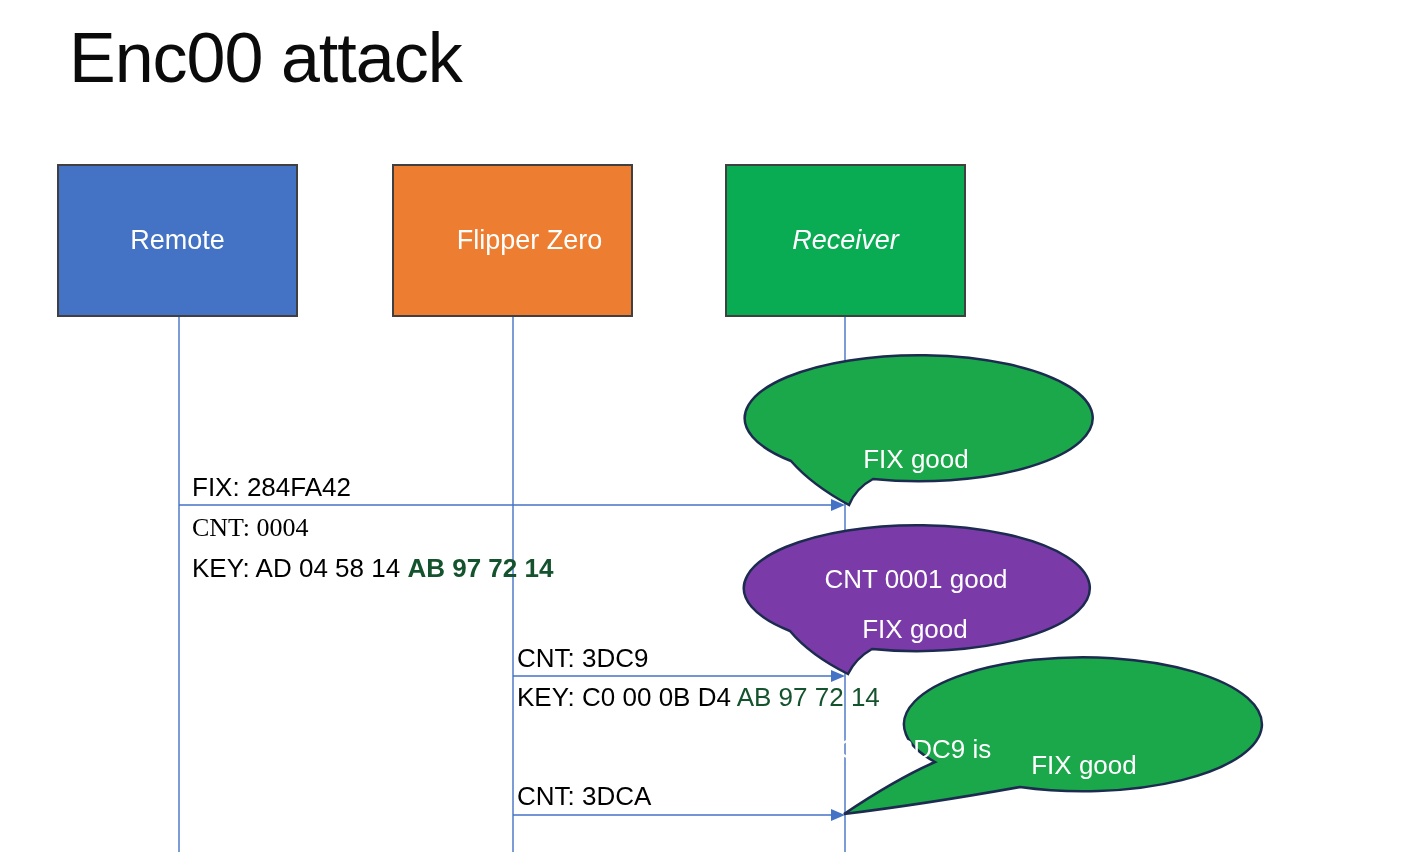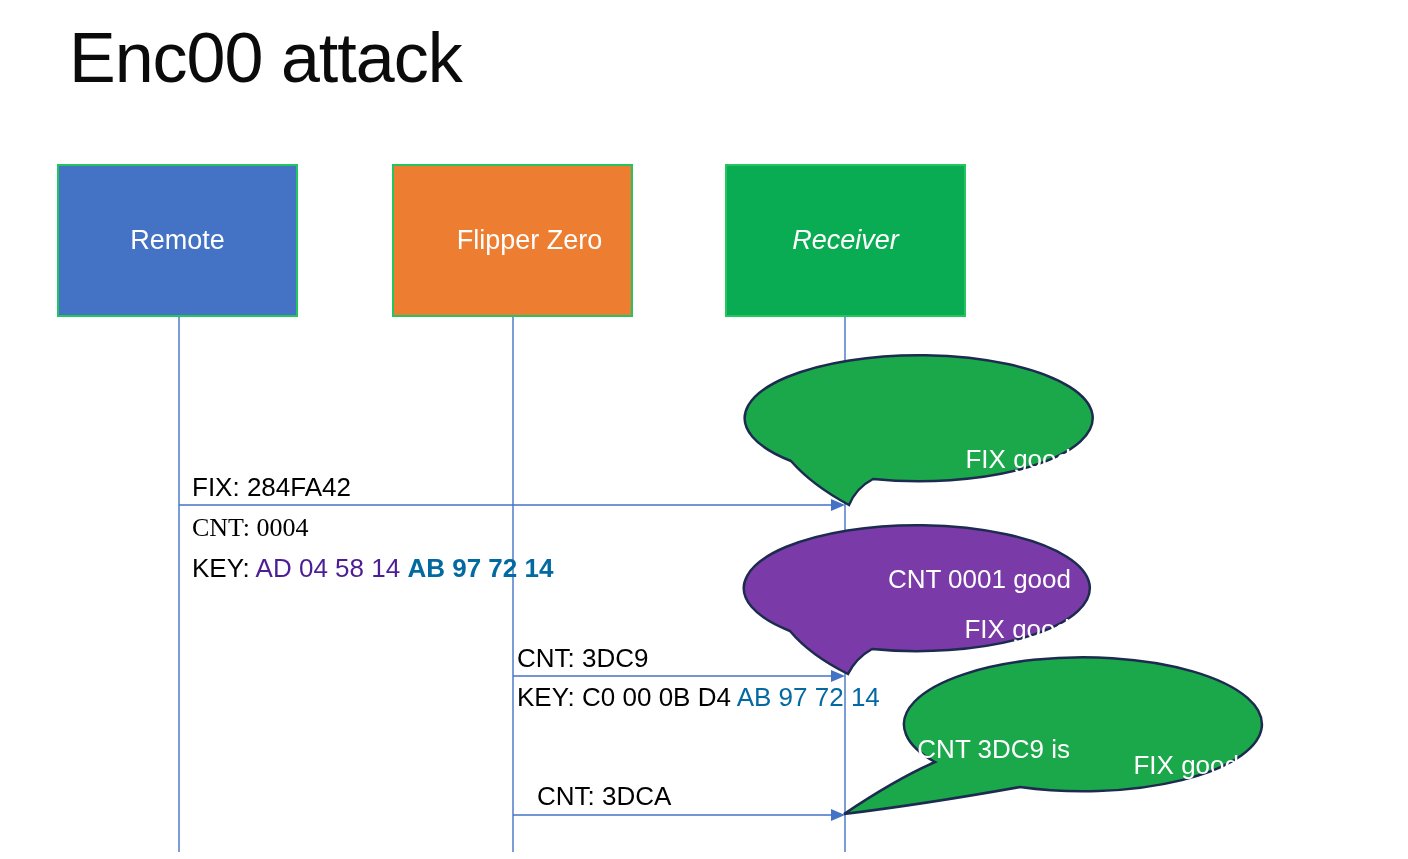--- a/index.html
+++ b/index.html
@@ -24,21 +24,21 @@
     letter-spacing: -1px;
     white-space: pre;
     margin-top: 16px;
   }
 
   .actor {
     position: absolute;
     top: 164px;
     width: 241px;
     height: 153px;
-    border: 2px solid #22c55e;
+    border: 2px solid #404040;
     display: flex;
     align-items: center;
     justify-content: center;
   }
   .actor-remote   { left: 57px;  background: #4472C4; }
   .actor-flipper  { left: 392px; background: #ED7D31; padding-left: 34px; }
   .actor-receiver { left: 725px; background: #09AC52; font-style: italic; }
   .actor-label {
     color: #ffffff;
     font-size: 27px;
@@ -57,28 +57,28 @@
   .callout  { stroke: #1C2B4F; stroke-width: 2.5; }
 
   .msg {
     position: absolute;
     font-size: 26px;
     line-height: 32px;
     color: #000000;
     white-space: pre;
     text-align: right;
   }
-  .t-red   { color: #4c1d95; }
-  .t-green { color: #0369a1; }
+  .t-red   { color: #000000; }
+  .t-green { color: #14532d; }
   .t-bold  { font-weight: bold; }
 
   .callout-text {
     position: absolute;
     width: 310px;
-    text-align: right;
+    text-align: center;
     color: #ffffff;
     font-size: 26px;
     line-height: 40px;
     white-space: pre;
   }
 </style>
 </head>
 <body>
 
 <div class="canvas">
@@ -119,21 +119,21 @@
     <path class="callout" d="M 935 762 A 179 67 0 1 1 1020 787 Q 925 804 844 814 Q 896 779 935 762 Z" fill="#1BA84B"></path>
   </svg>
 
   <div class="msg" style="left:192px; top:471px;">FIX: 284FA42</div>
   <div class="msg" style="left:192px; top:512px;font-family:Liberation Serif, serif;">CNT: 0004</div>
   <div class="msg" style="left:192px; top:552px;"><span>KEY: </span><span class="t-red">AD 04 58 14 </span><span class="t-green t-bold">AB 97 72 14</span></div>
 
   <div class="msg" style="left:517px; top:642px;">CNT: 3DC9</div>
   <div class="msg" style="left:517px; top:681px;"><span>KEY: C0 00 0B D4 </span><span class="t-green">AB 97 72 14</span></div>
 
-  <div class="msg" style="left:517px; top:780px;margin-left:20px;">CNT: 3DCA</div>
+  <div class="msg" style="left:517px; top:780px;">CNT: 3DCA</div>
 
   <div class="callout-text" style="left:761px; top:359px;">
     <div>FIX good</div>
     <div>CNT 0001 good</div>
   </div>
   <div class="callout-text" style="left:760px; top:529px;">
     <div>FIX good</div>
     <div>CNT 3DC9 is</div>
     <div>future code</div>
   </div>

